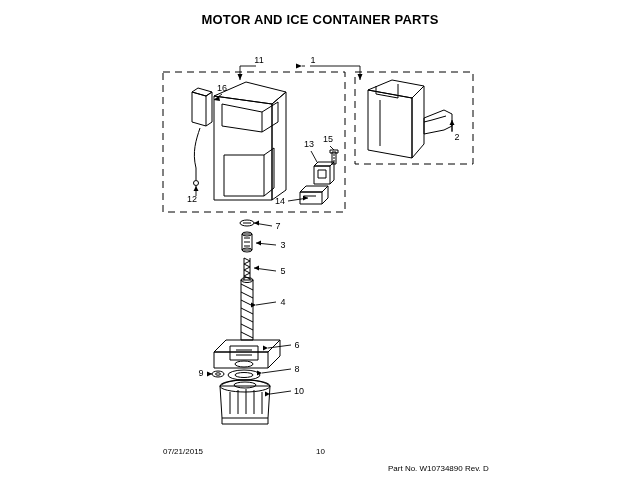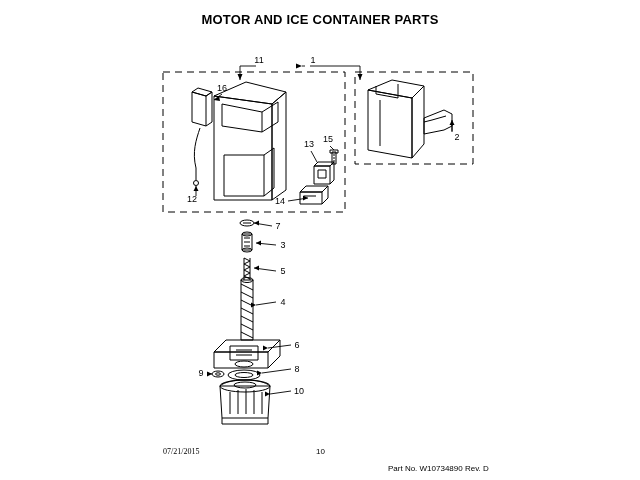--- a/index.html
+++ b/index.html
@@ -34,21 +34,21 @@
   #diagram-svg {
     position: absolute;
     top: 0;
     left: 0;
   }
   .footer-text {
     position: absolute;
     font-size: 8px;
     font-family: "Liberation Sans", sans-serif;
   }
-  #footer-date { left: 163px; top: 447px; font-family: Liberation Serif, serif; }
+  #footer-date { left: 163px; top: 447px; }
   #footer-page { left: 316px; top: 447px; }
   #footer-part { left: 388px; top: 464px; }
 </style>
 </head>
 <body>
 
 <div id="page">
 
   <div id="title">MOTOR AND ICE CONTAINER PARTS</div>
 

